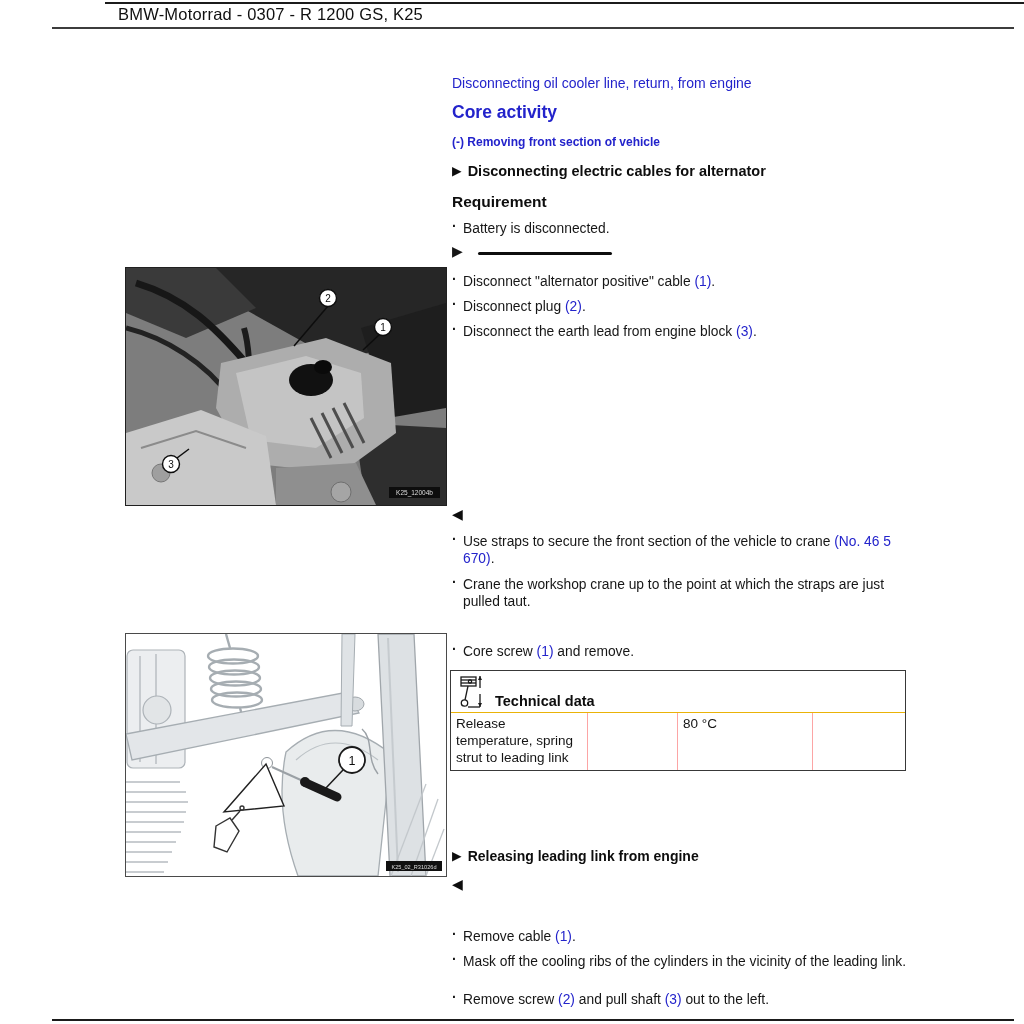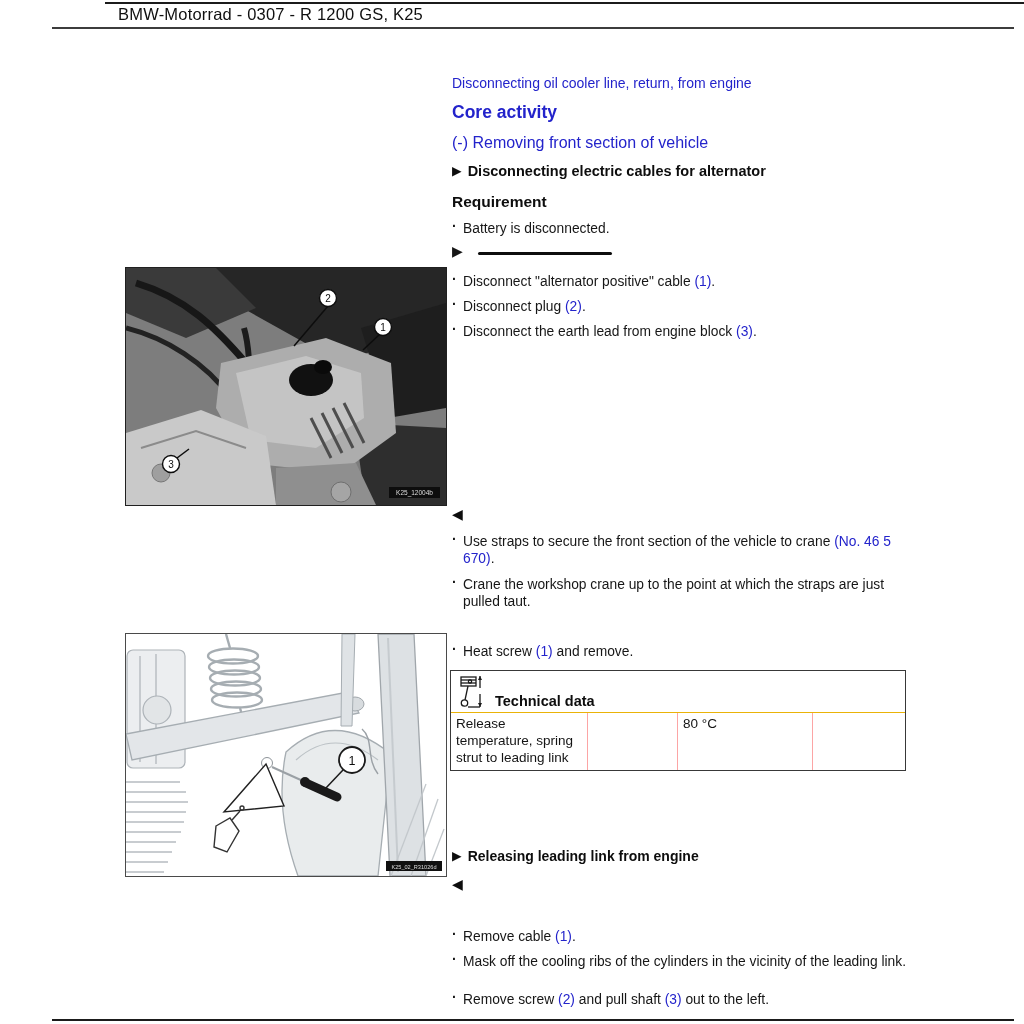--- a/index.html
+++ b/index.html
@@ -6,21 +6,21 @@
   #page{
     position:relative;width:1024px;height:1024px;background:#ffffff;overflow:hidden;
     font-family:"Liberation Sans","DejaVu Sans",sans-serif;color:#161616;padding-left:26px;
   }
   .rule{position:absolute;background:#1b1b1b;}
   .hdr-title{position:absolute;left:118px;top:5px;font-size:16.5px;color:#101010;letter-spacing:.2px;}
   
   .blk{position:absolute;left:452px;width:458px;font-size:13.8px;line-height:17px;}
   .lnk{color:#2323cb;}
   .h-blue-lg{font-size:17.5px;font-weight:bold;color:#2323cb;}
-  .h-blue{font-size:16px;font-weight:normal;color:#2323cb;}
+  .h-blue{font-size:12px;font-weight:bold;color:#2323cb;}
   .h-link{font-size:14px;color:#2323cb;}
   .h-black{font-size:15.5px;font-weight:bold;color:#0d0d0d;}
   .steprow{font-size:14.5px;font-weight:bold;color:#0d0d0d;}
   .tri{font-size:12.5px;margin-right:6px;position:relative;top:-1px;}
   .back{font-size:14px;color:#0d0d0d;}
   .bullet{padding-left:11px;}
   .dot{position:absolute;left:0;top:-2px;font-size:14px;font-weight:bold;color:#161616;}
   .sepline{display:inline-block;width:134px;height:3.5px;background:#0d0d0d;margin-left:9px;vertical-align:middle;border-radius:2px;}
   
   .fig{position:absolute;left:125px;width:320px;background:#fff;}
@@ -120,21 +120,21 @@
   <div class="blk back" style="top:506px;"><span>◀</span></div>
 
   <div class="blk bullet" style="top:533px;">
     <span class="dot">·</span><span><span>Use straps to secure the front section of the vehicle to crane </span><span class="lnk">(No. 46 5 670)</span><span>.</span></span>
   </div>
   <div class="blk bullet" style="top:576px;">
     <span class="dot">·</span><span><span>Crane the workshop crane up to the point at which the straps are just pulled taut.</span></span>
   </div>
 
   <div class="blk bullet" style="top:643px;">
-    <span class="dot">·</span><span><span>Heat screw </span><span class="lnk">(1)</span><span> and remove.</span></span>
+    <span class="dot">·</span><span><span>Core screw </span><span class="lnk">(1)</span><span> and remove.</span></span>
   </div>
 
   <div class="tdt">
     <div class="tdt-head">
       <svg class="tdt-icon" width="34" height="36" viewBox="0 0 34 36">
         <g fill="none" stroke="#1a1a1a" stroke-width="1.3">
           <rect x="3" y="3" width="15" height="9" fill="#ffffff"></rect>
           <line x1="3" y1="6" x2="18" y2="6"></line>
           <line x1="3" y1="9" x2="18" y2="9"></line>
           <circle cx="12" cy="7.5" r="1.6"></circle>

